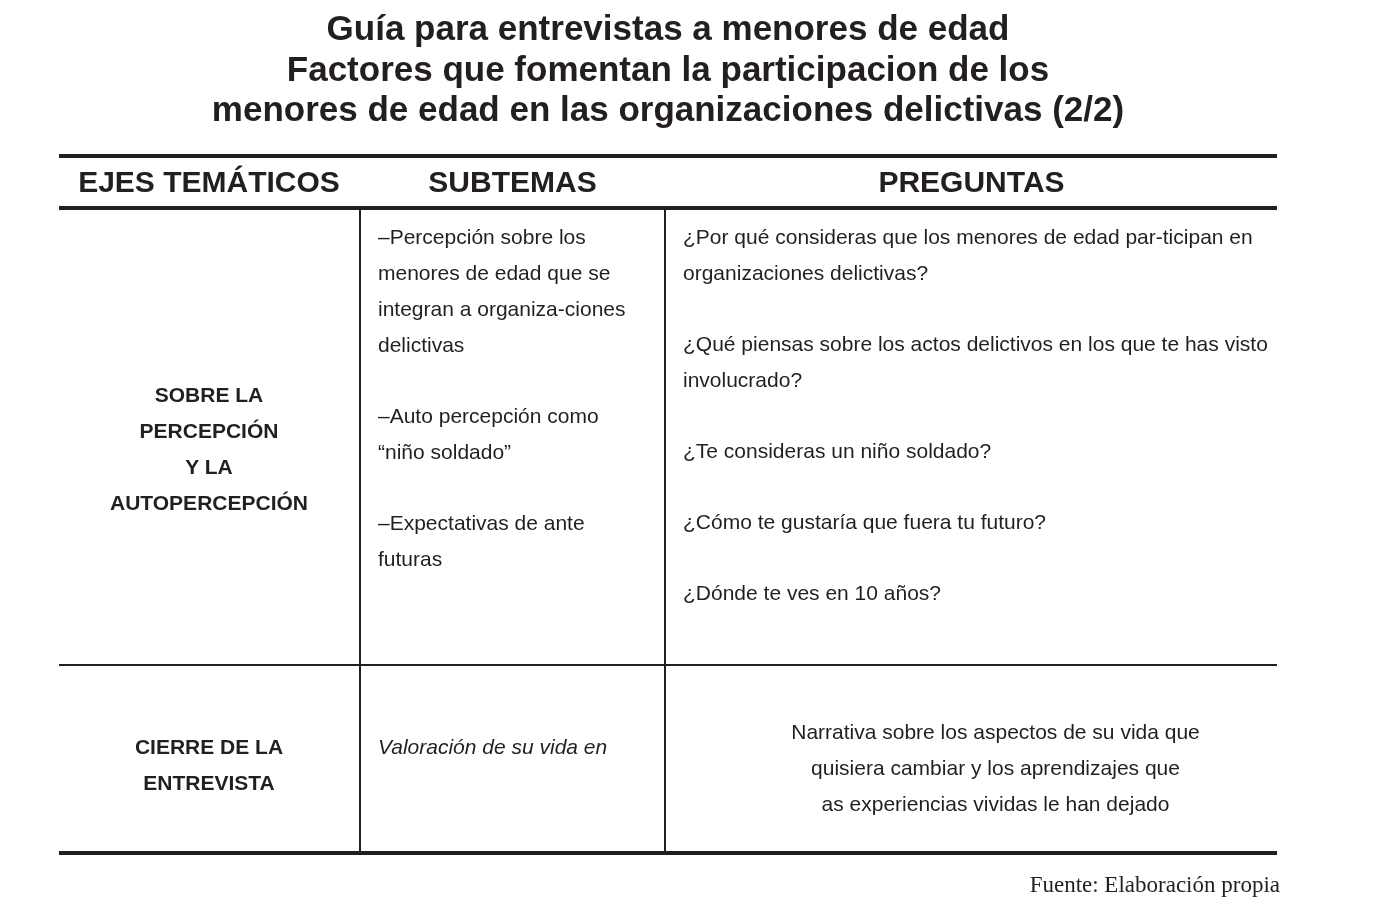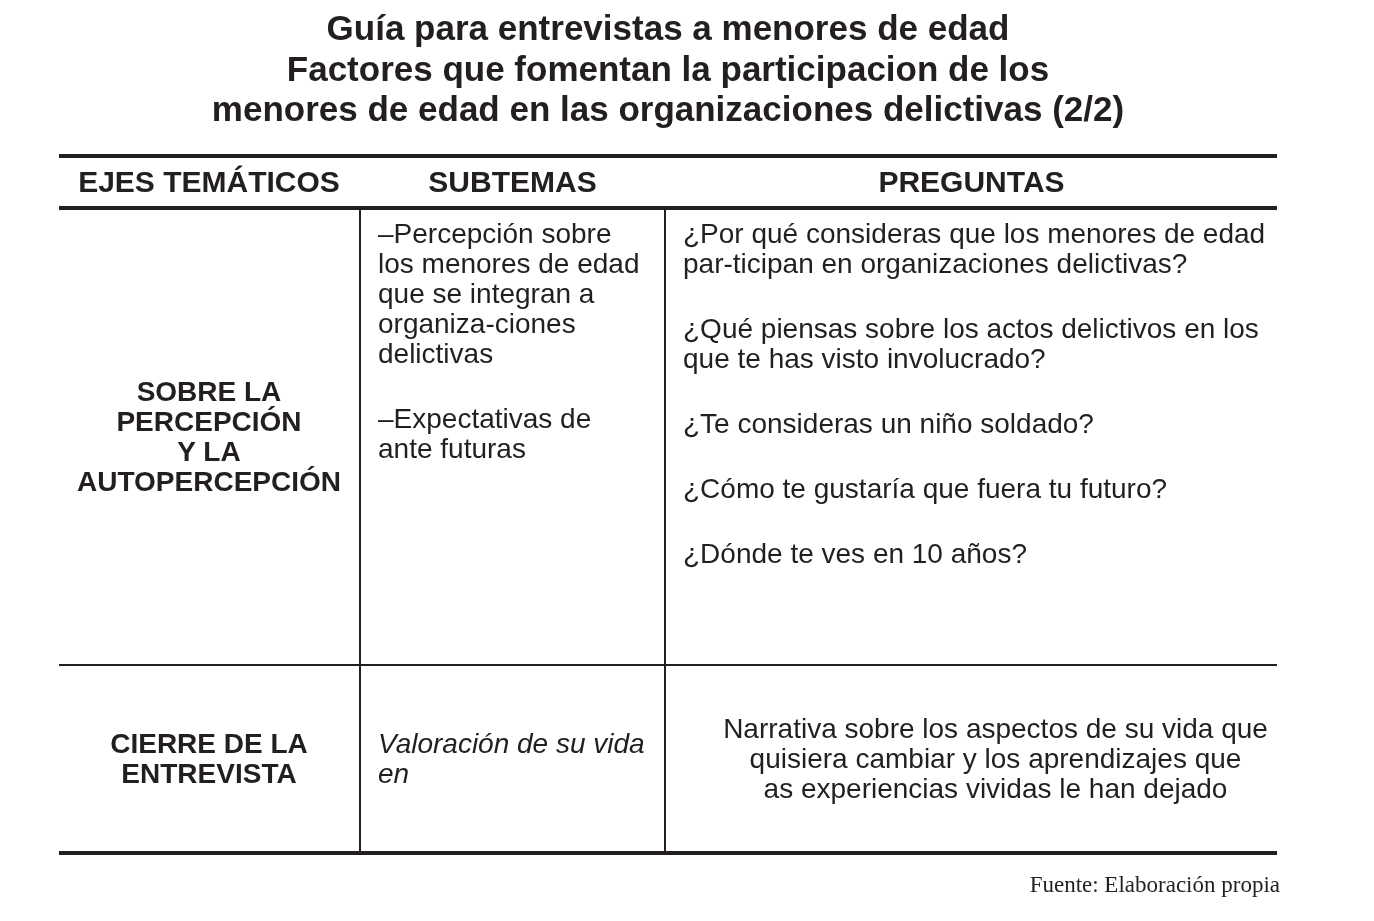--- a/index.html
+++ b/index.html
@@ -11,21 +11,21 @@
     position: absolute; left: 0; top: 8px; width: 1336px;
     text-align: center; font-weight: bold; font-size: 35px; line-height: 40.5px;
   }
   .title div { white-space: nowrap; }
   .rule { position: absolute; background: #231f20; }
   .vline { position: absolute; width: 2px; background: #231f20; }
   .hdr {
     position: absolute; top: 168px; font-weight: bold; font-size: 30px;
     text-align: center; line-height: 28px;
   }
-  .body { font-size: 28px; line-height: 30px; }
+  .body { font-size: 21px; line-height: 36px; }
   .cell { position: absolute; }
   .bold { font-weight: bold; }
   .center { text-align: center; }
   .item { margin-bottom: 35px; }
   .item:last-child { margin-bottom: 0; }
   .source {
     position: absolute; right: 94px; top: 872px;
     font-family: "Liberation Serif", serif; font-size: 23px;
   }
 </style>
@@ -52,20 +52,21 @@
 
 <div class="cell body bold center" style="left:59px; top:377px; width:300px;">
   <div>SOBRE LA</div>
   <div>PERCEPCIÓN</div>
   <div>Y LA</div>
   <div>AUTOPERCEPCIÓN</div>
 </div>
 
 <div class="cell body" style="left:378px; top:219px; width:270px;">
   <div class="item">–Percepción sobre los menores de edad que se integran a organiza-ciones delictivas</div>
+  <div class="item">–Auto percepción como “niño soldado”</div>
   <div class="item">–Expectativas de ante futuras</div>
 </div>
 
 <div class="cell body" style="left:683px; top:219px; width:585px;">
   <div class="item">¿Por qué consideras que los menores de edad par-ticipan en organizaciones delictivas?</div>
   <div class="item">¿Qué piensas sobre los actos delictivos en los que te has visto involucrado?</div>
   <div class="item">¿Te consideras un niño soldado?</div>
   <div class="item">¿Cómo te gustaría que fuera tu futuro?</div>
   <div class="item">¿Dónde te ves en 10 años?</div>
 </div>

